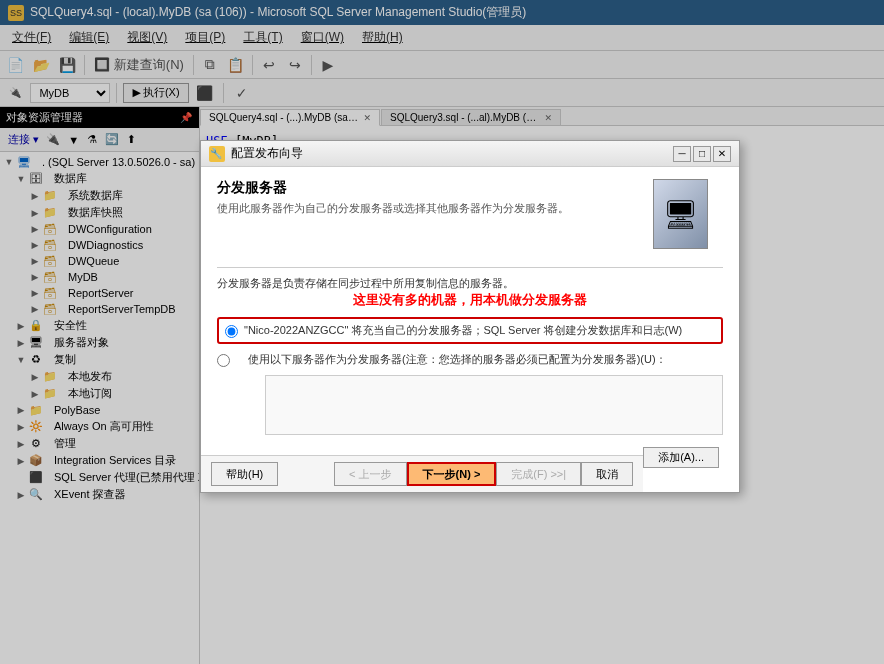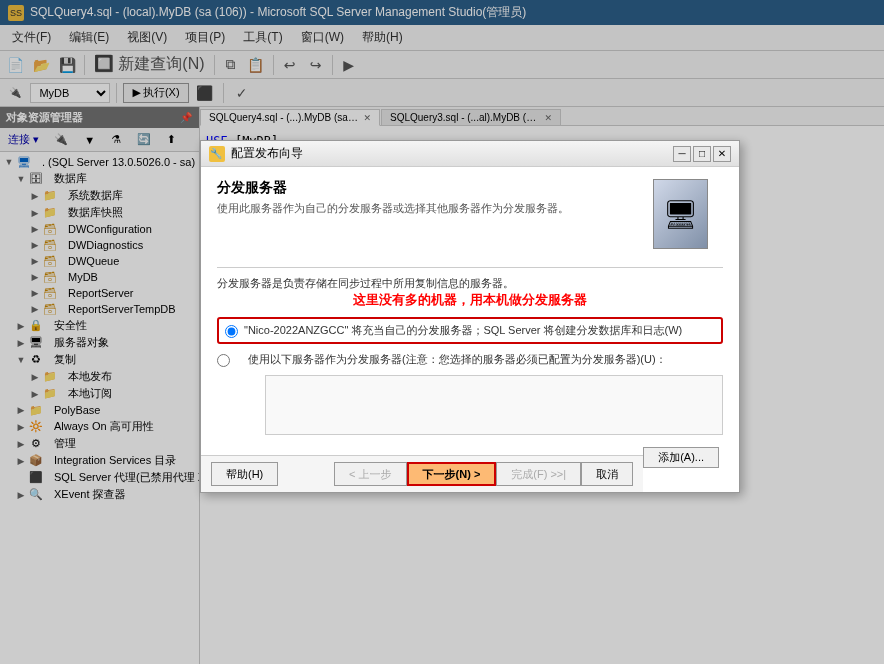--- a/index.html
+++ b/index.html
@@ -4,37 +4,37 @@
   <style>
     * { box-sizing: border-box; margin: 0; padding: 0; }
     body { font-family: 'Microsoft YaHei', SimSun, sans-serif; font-size: 12px; background: #f0f0f0; width: 884px; height: 664px; overflow: hidden; }
 
     
     .title-bar { background: #2c5f8a; color: white; padding: 4px 8px; font-size: 12px; display: flex; align-items: center; gap: 6px; }
     .title-bar-icon { width: 16px; height: 16px; background: #f0c040; border-radius: 2px; display: inline-flex; align-items: center; justify-content: center; font-size: 9px; color: #333; }
     .title-text { flex: 1; font-size: 12px; }
 
     
-    .menu-bar { background: #f5f5f5; border-bottom: 1px solid #ccc; padding: 2px 4px; display: flex; gap: 2px; }
+    .menu-bar { background: #f5f5f5; border-bottom: 1px solid #ccc; padding: 2px 4px; display: flex; gap: 2px; text-decoration: underline; }
     .menu-item { padding: 2px 8px; cursor: pointer; font-size: 12px; color: #333; }
 
     
     .toolbar { background: #f5f5f5; border-bottom: 1px solid #ccc; padding: 2px 4px; display: flex; align-items: center; gap: 2px; min-height: 28px; }
     .toolbar-btn { width: 24px; height: 22px; background: transparent; border: 1px solid transparent; cursor: pointer; display: flex; align-items: center; justify-content: center; font-size: 14px; color: #555; }
     .toolbar-sep { width: 1px; height: 20px; background: #ccc; margin: 0 2px; }
     .toolbar-dropdown { border: 1px solid #ccc; background: white; padding: 1px 4px; font-size: 11px; width: 80px; height: 20px; }
     .exec-btn { background: #f0f0f0; border: 1px solid #999; padding: 1px 8px; font-size: 11px; cursor: pointer; display: flex; align-items: center; gap: 2px; height: 20px; }
 
     
     .main-layout { display: flex; height: calc(664px - 75px); }
 
     
     .object-explorer { width: 200px; background: white; border-right: 1px solid #ccc; display: flex; flex-direction: column; }
-    .oe-header { background: #737373; color: white; padding: 3px 6px; font-size: 11px; font-weight: bold; display: flex; align-items: center; justify-content: space-between; }
-    .oe-toolbar { background: #f5f5f5; border-bottom: 1px solid #ccc; padding: 2px 4px; display: flex; gap: 8px; align-items: center; }
+    .oe-header { background: #000000; color: white; padding: 3px 6px; font-size: 11px; font-weight: normal; display: flex; align-items: center; justify-content: space-between; }
+    .oe-toolbar { background: #f5f5f5; border-bottom: 1px solid #ccc; padding: 2px 4px; display: flex; gap: 0; align-items: center; }
     .oe-toolbar-btn { font-size: 11px; cursor: pointer; padding: 1px 3px; background: transparent; border: 1px solid transparent; }
     .oe-tree { flex: 1; overflow-y: auto; overflow-x: hidden; padding: 2px 0; }
     .tree-item { display: flex; align-items: center; padding: 1px 2px; cursor: pointer; white-space: nowrap; font-size: 11px; }
     .tree-expander { width: 14px; min-width: 14px; display: flex; align-items: center; justify-content: center; font-size: 9px; color: #666; }
     .tree-icon { width: 16px; min-width: 16px; height: 14px; display: flex; align-items: center; justify-content: center; margin-right: 2px; }
     .tree-label { font-size: 11px; margin-left: 8px; }
     .indent1 { padding-left: 14px; }
     .indent2 { padding-left: 28px; }
 
     
@@ -99,21 +99,21 @@
   <span class="menu-item">工具(T)</span>
   <span class="menu-item">窗口(W)</span>
   <span class="menu-item">帮助(H)</span>
 </div>
 
 <div class="toolbar" style="border-bottom:1px solid #ccc; background:#f5f5f5; padding:2px 4px; display:flex; align-items:center; gap:2px; height:26px;">
   <button class="toolbar-btn">📄</button>
   <button class="toolbar-btn">📂</button>
   <button class="toolbar-btn">💾</button>
   <div class="toolbar-sep"></div>
-  <button class="toolbar-btn" style="font-size:16px; width:auto; padding:0 4px;">🔲 新建查询(N)</button>
+  <button class="toolbar-btn" style="font-size:13px; width:auto; padding:0 4px;">🔲 新建查询(N)</button>
   <div class="toolbar-sep"></div>
   <button class="toolbar-btn">⧉</button>
   <button class="toolbar-btn">📋</button>
   <div class="toolbar-sep"></div>
   <button class="toolbar-btn">↩</button>
   <button class="toolbar-btn">↪</button>
   <div class="toolbar-sep"></div>
   <button class="toolbar-btn">▶</button>
 </div>
 

